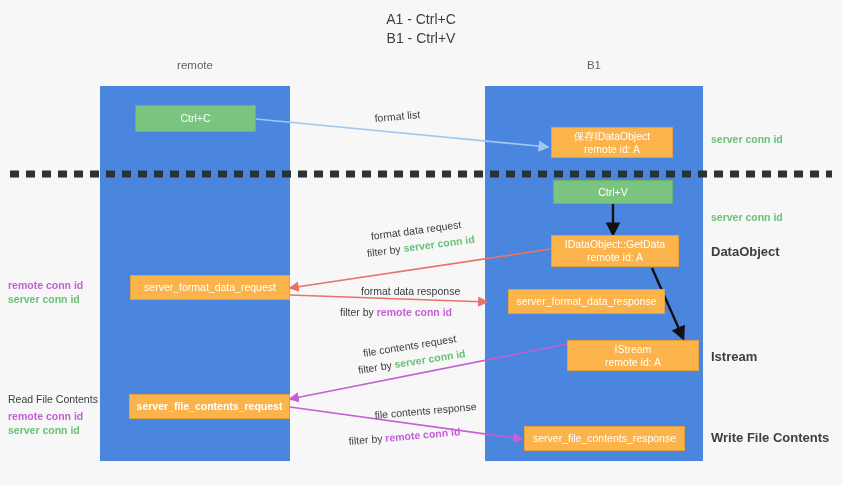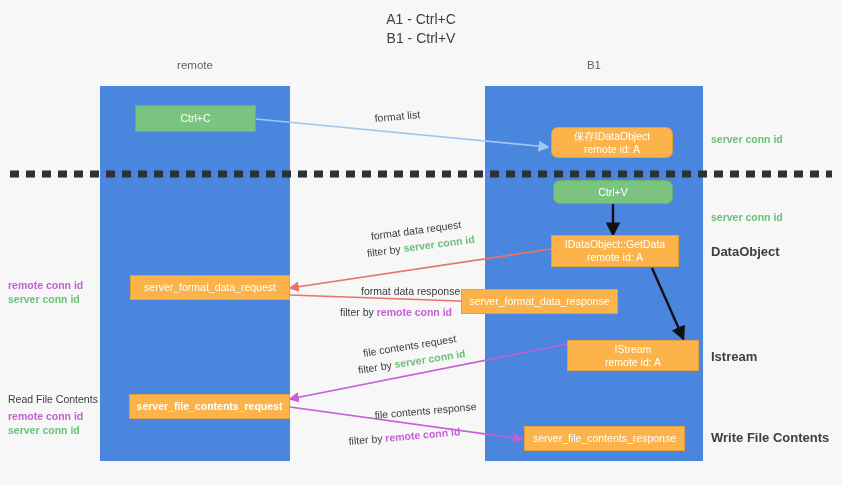--- a/index.html
+++ b/index.html
@@ -155,39 +155,39 @@
 
     <path d="M 567,344 L 290,399" stroke="#c45fd6" stroke-width="1.6" fill="none" marker-end="url(#ah-purple)"></path>
 
     <path d="M 290,407 L 522,439" stroke="#c45fd6" stroke-width="1.6" fill="none" marker-end="url(#ah-purple)"></path>
   </svg>
 
   <div class="abs node green" style="left:135px; top:105px; width:121px; height:27px;">
     <span class="ln">Ctrl+C</span>
   </div>
 
-  <div class="abs node orange" style="left:551px; top:127px; width:122px; height:31px;border-radius:7px;">
+  <div class="abs node orange" style="left:551px; top:127px; width:122px; height:31px;">
     <span class="ln">保存IDataObject</span>
     <span class="ln">remote id: A</span>
   </div>
 
-  <div class="abs node green" style="left:553px; top:180px; width:120px; height:24px;border-radius:7px;">
+  <div class="abs node green" style="left:553px; top:180px; width:120px; height:24px;">
     <span class="ln">Ctrl+V</span>
   </div>
 
   <div class="abs node orange" style="left:551px; top:235px; width:128px; height:32px;">
     <span class="ln">IDataObject::GetData</span>
     <span class="ln">remote id: A</span>
   </div>
 
   <div class="abs node orange" style="left:130px; top:275px; width:160px; height:25px;">
     <span class="ln">server_format_data_request</span>
   </div>
 
-  <div class="abs node orange" style="left:461px; top:289px; width:157px; height:25px;">
+  <div class="abs node orange" style="left:508px; top:289px; width:157px; height:25px;">
     <span class="ln">server_format_data_response</span>
   </div>
 
   <div class="abs node orange" style="left:567px; top:340px; width:132px; height:31px;">
     <span class="ln">IStream</span>
     <span class="ln">remote id: A</span>
   </div>
 
   <div class="abs node orange" style="left:129px; top:394px; width:161px; height:25px;font-weight:bold;">
     <span class="ln">server_file_contents_request</span>

